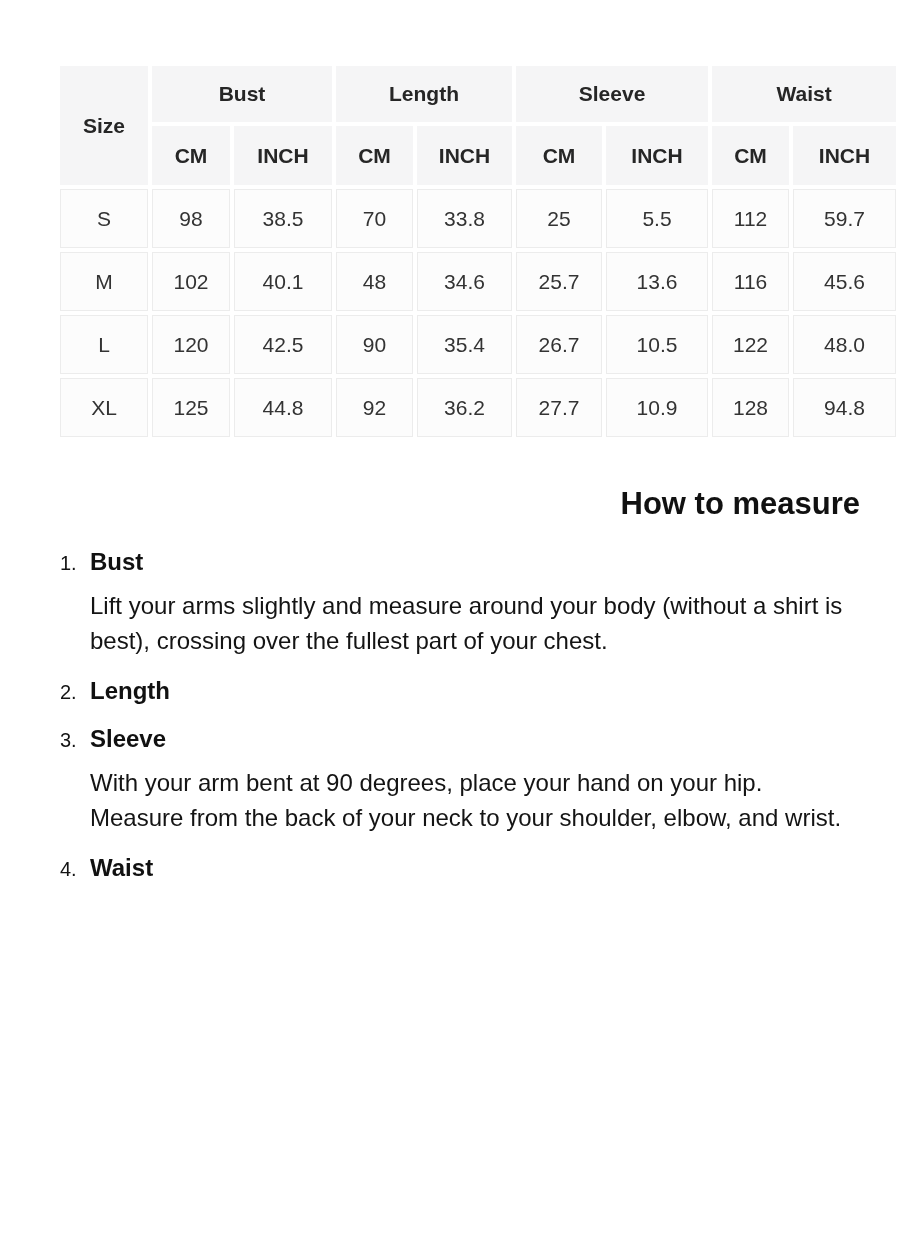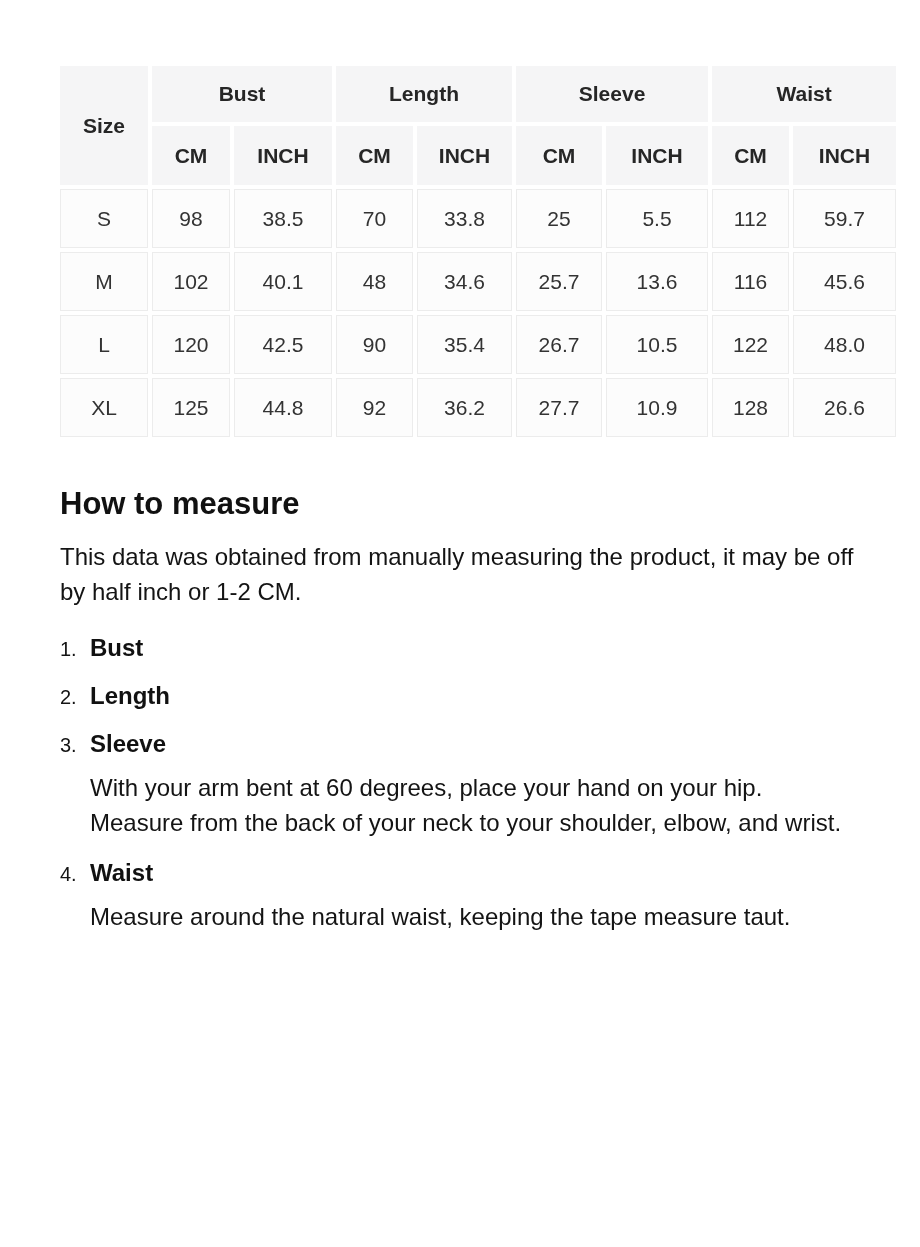--- a/index.html
+++ b/index.html
@@ -46,20 +46,21 @@
   tr.unit-row th { height: 59px; }
   tr.data-row td { height: 59px; }
 
   
   .howto-title {
     margin-top: 44px;
     font-size: 31px;
     font-weight: 700;
     color: #111111;
     line-height: 38px;
+    text-align: right;
   }
   .howto-intro {
     margin-top: 16px;
     font-size: 24px;
     line-height: 35px;
     color: #141414;
   }
   .steps {
     margin-top: 24px;
   }
@@ -160,54 +161,53 @@
       </tr>
       <tr class="data-row">
         <td>XL</td>
         <td>125</td>
         <td>44.8</td>
         <td>92</td>
         <td>36.2</td>
         <td>27.7</td>
         <td>10.9</td>
         <td>128</td>
-        <td>26.6</td>
+        <td>94.8</td>
       </tr>
     </tbody>
   </table>
 
   <h2 class="howto-title">How to measure</h2>
-  <p class="howto-intro">This data was obtained from manually measuring the product, it may be off by half inch or 1-2 CM.</p>
 
   <div class="steps">
 
     <div class="step">
       <div class="step-head">
         <span class="step-number">1.</span>
         <span class="step-title">Bust</span>
       </div>
+      <p class="step-desc">Lift your arms slightly and measure around your body (without a shirt is best), crossing over the fullest part of your chest.</p>
     </div>
 
     <div class="step">
       <div class="step-head">
         <span class="step-number">2.</span>
         <span class="step-title">Length</span>
       </div>
     </div>
 
     <div class="step">
       <div class="step-head">
         <span class="step-number">3.</span>
         <span class="step-title">Sleeve</span>
       </div>
-      <p class="step-desc">With your arm bent at 60 degrees, place your hand on your hip. Measure from the back of your neck to your shoulder, elbow, and wrist.</p>
+      <p class="step-desc">With your arm bent at 90 degrees, place your hand on your hip. Measure from the back of your neck to your shoulder, elbow, and wrist.</p>
     </div>
 
     <div class="step">
       <div class="step-head">
         <span class="step-number">4.</span>
         <span class="step-title">Waist</span>
       </div>
-      <p class="step-desc">Measure around the natural waist, keeping the tape measure taut.</p>
     </div>
 
   </div>
 </div>
 
 </body></html>

